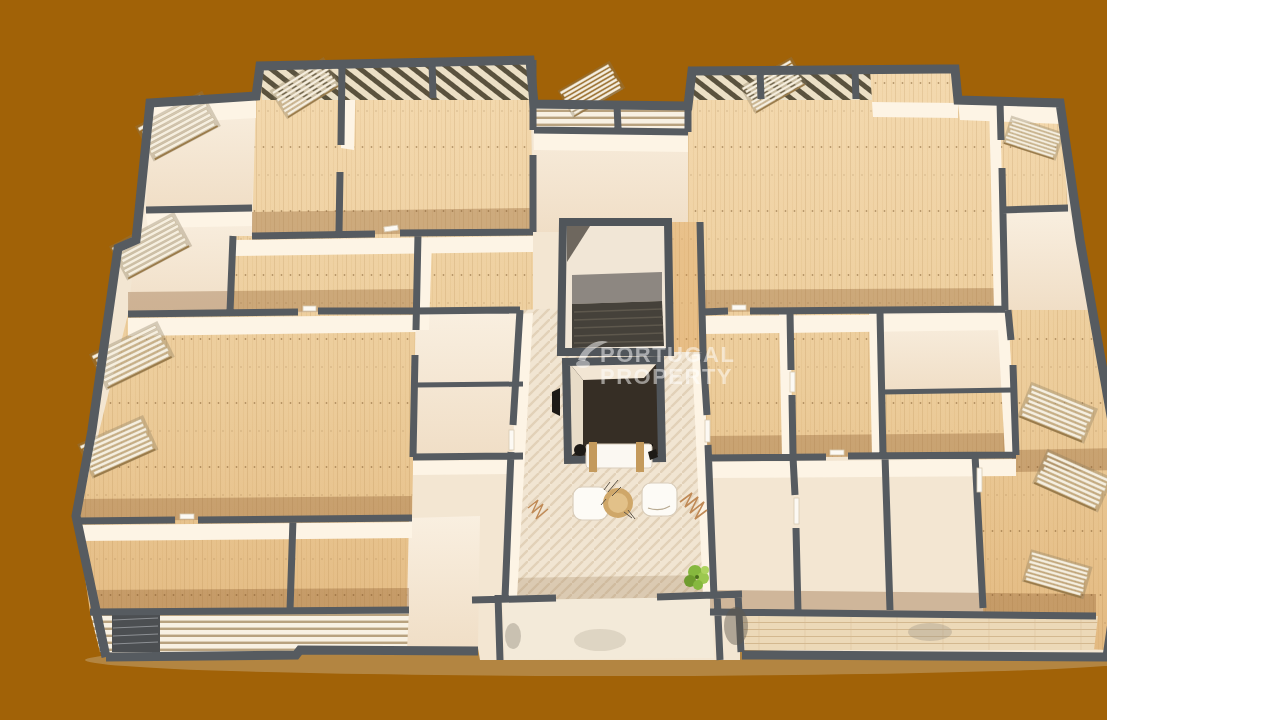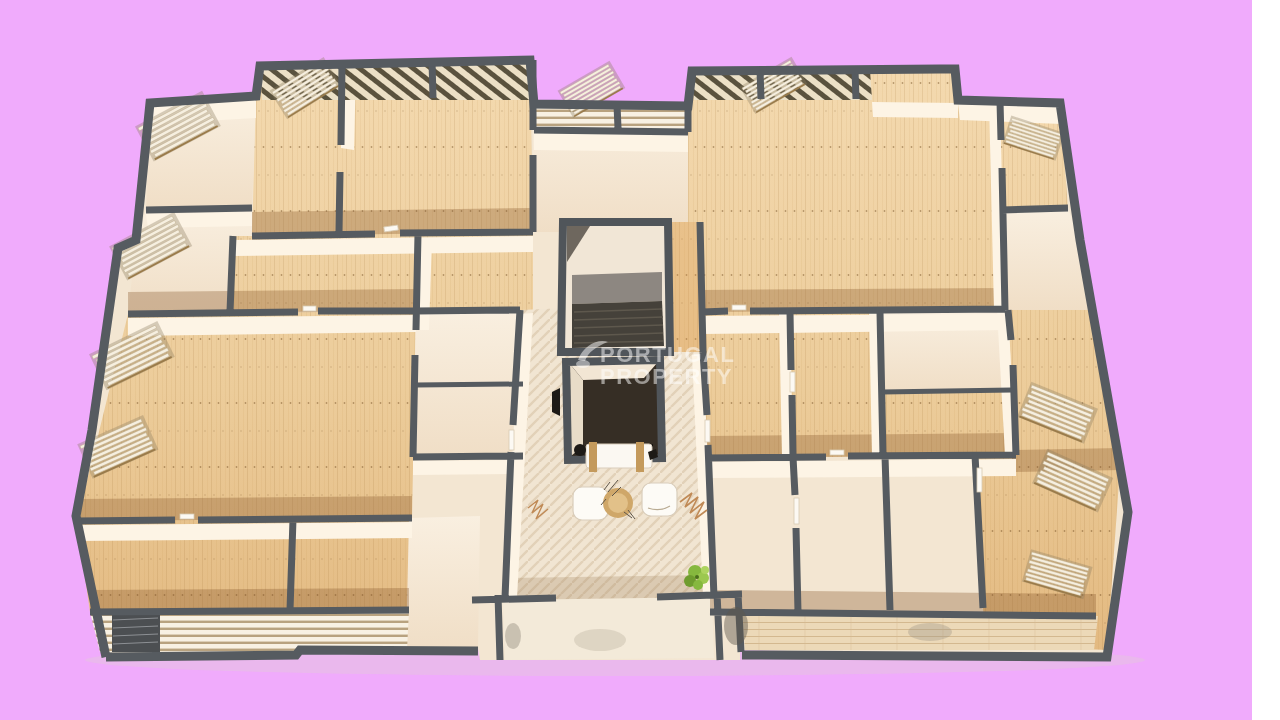--- a/index.html
+++ b/index.html
@@ -1,16 +1,16 @@
 <!DOCTYPE html>
 <html><head>
 <meta charset="utf-8">
 <style>
   html,body{margin:0;padding:0;background:#ffffff;}
-  .stage{position:relative;width:1252px;height:720px;background:#f0abfc;overflow:hidden;
+  .stage{position:relative;width:1107px;height:720px;background:#a16207;overflow:hidden;
          font-family:"Liberation Sans", sans-serif;}
   svg{display:block}
   .wall{stroke:#565b60;stroke-width:7;fill:none;stroke-linecap:butt}
   .wallThin{stroke:#565b60;stroke-width:5;fill:none}
   .wallOuter{stroke:#565b60;stroke-width:9;fill:none;stroke-linejoin:miter}
   .wallCore{stroke:#50555a;stroke-width:8;fill:none}
   .face{fill:#fdf4e5}
   .shadowBand{fill:#8a5a2e;fill-opacity:.34}
   .door{fill:#fcf9f3;stroke:#d8cab2;stroke-width:.8}
   .wm{fill:#ffffff;fill-opacity:.5;font-weight:bold;letter-spacing:1.5px;

